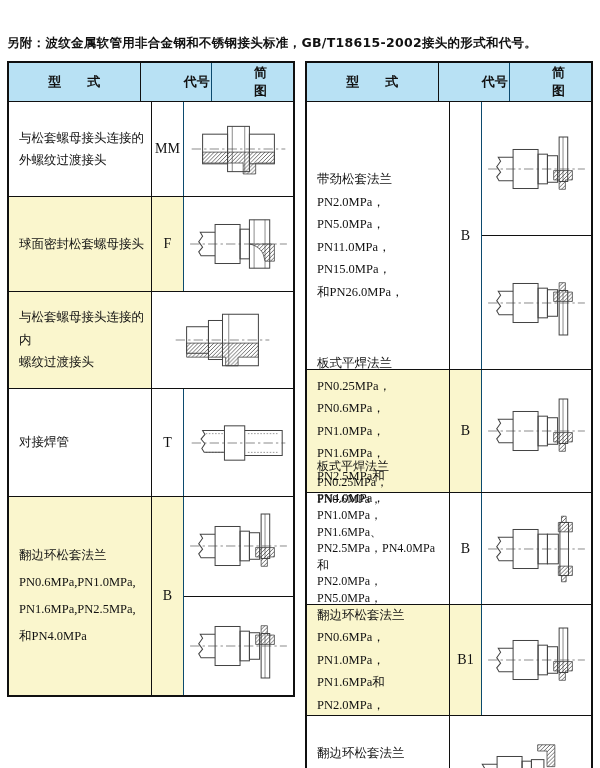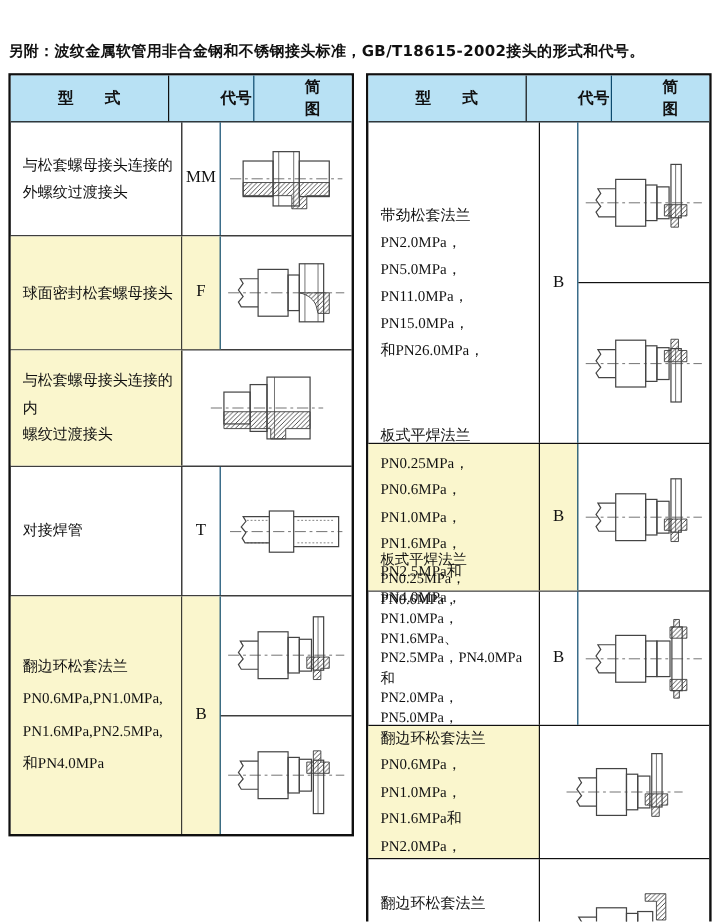--- a/index.html
+++ b/index.html
@@ -322,20 +322,21 @@
                 <use href="#sym-flange-bolted"></use>
               </svg>
             </div>
         </div>
       </div>
 
       <div class="row" style="height:111px">
         <div class="cell-type c-type hl">翻边环松套法兰
 PN0.6MPa，PN1.0MPa，
 PN1.6MPa和PN2.0MPa，</div>
+        <div class="cell-code c-code hl">B1</div>
         <div class="cell-diag c-diag">
           <div class="sub">
               <svg class="diagram">
                 <use href="#sym-flange-up"></use>
               </svg>
             </div>
         </div>
       </div>
 
       <div class="row" style="height:120px">

